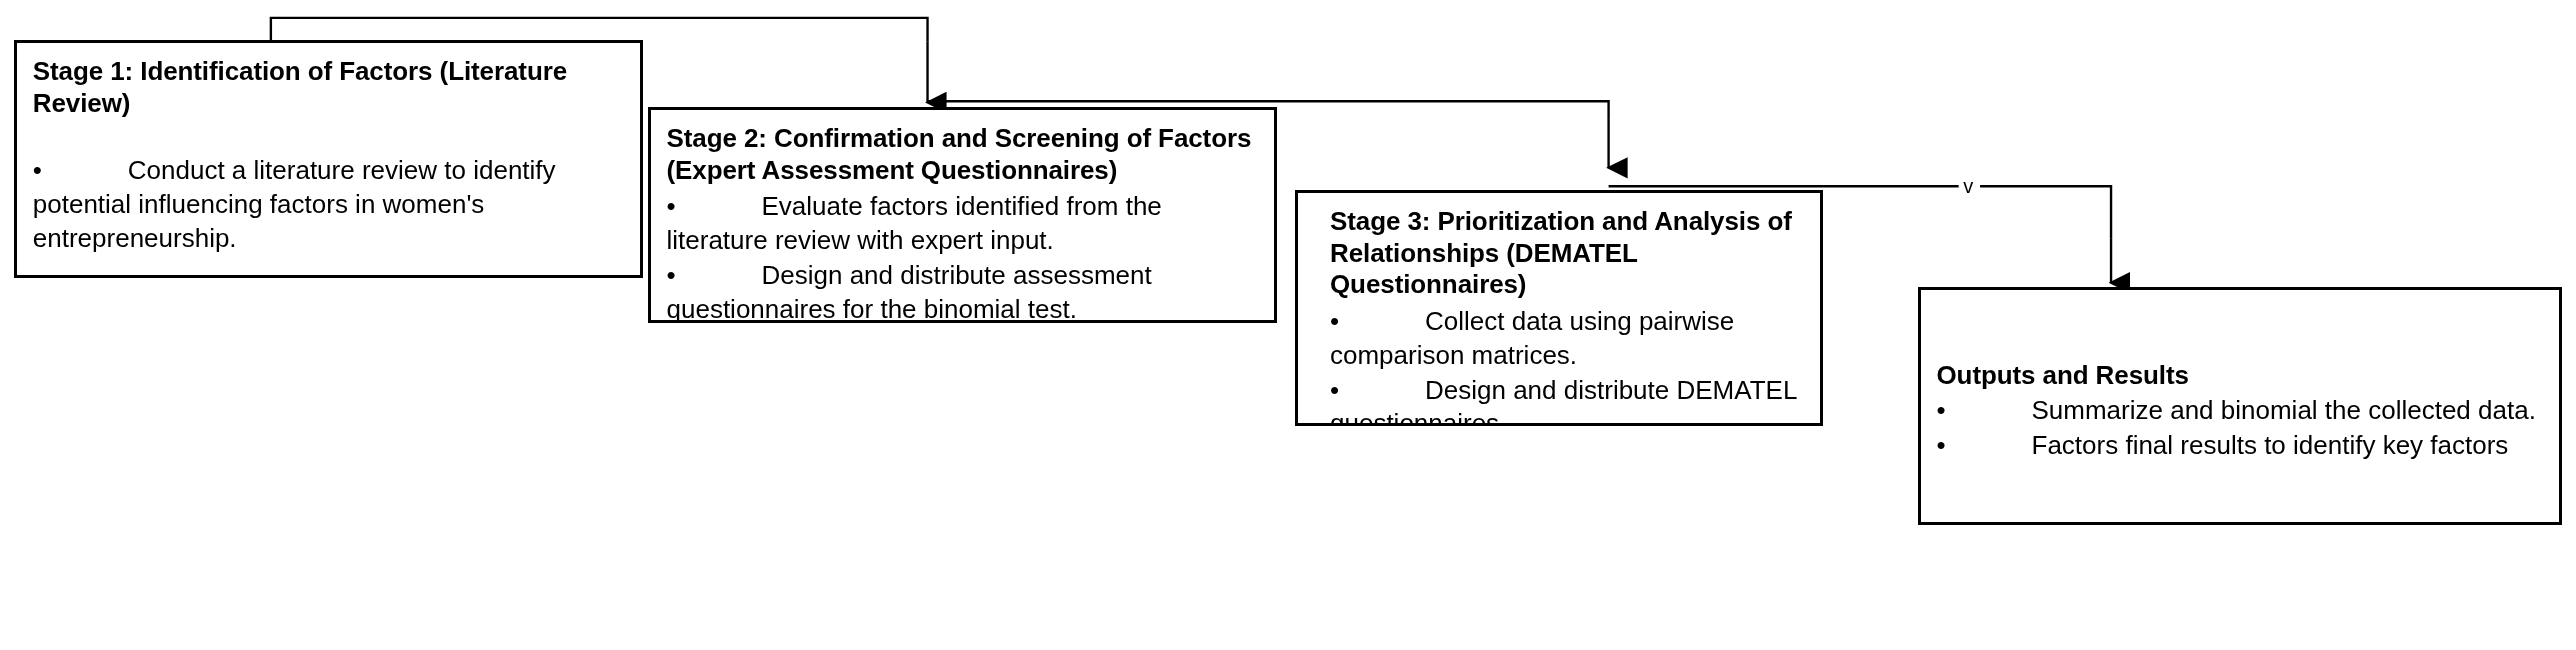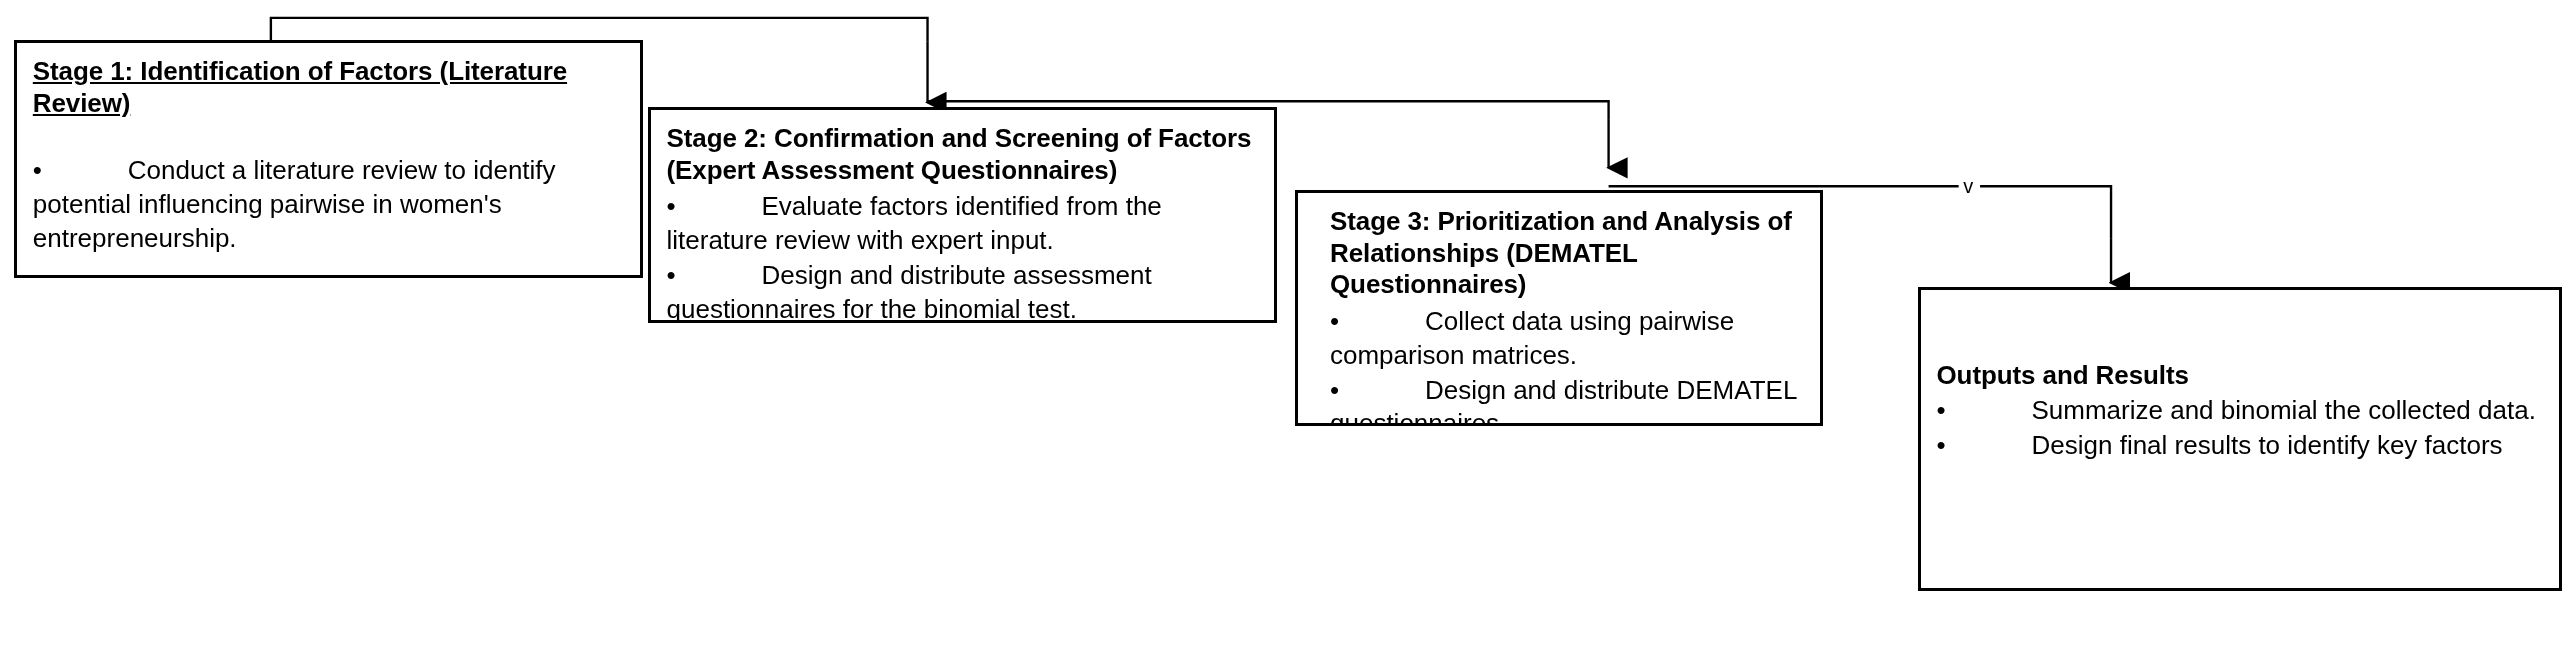--- a/index.html
+++ b/index.html
@@ -25,31 +25,31 @@
     position:absolute;
     box-sizing:border-box;
     background:#ffffff;
     border:3px solid #000000;
     padding:13px 15.5px 10.7px 15.5px;
     overflow:hidden;
   }
   .stage-box.s1{ left:14.3px;  top:40px;  width:629px; height:238px; }
   .stage-box.s2{ left:648px;top:107px; width:629px; height:216px; }
   .stage-box.s3{ left:1295px;top:190px; width:528px; height:236px;padding-left:32px; }
-  .stage-box.s4{ left:1918px;top:287px; width:644px; height:304px; padding-top:70px; }
+  .stage-box.s4{ left:1918px;top:287px; width:644px; height:238px; padding-top:70px; }
 
   .stage-title{
     font-weight:bold;
     font-size:26px;
     line-height:1.22;
     letter-spacing:-0.1px;
     margin:0 0 3.6px 0;
     white-space:pre-line;
   }
-  .stage-box.s1 .stage-title{ margin-bottom:35px;text-decoration:underline; }
+  .stage-box.s1 .stage-title{ margin-bottom:35px; }
   .stage-box.s4 .stage-title{ margin-bottom:2.4px; }
 
   .bullet-list{
     list-style:none;
     margin:0;
     padding:0;
   }
   .bullet-item{
     font-size:26px;
     line-height:1.30;
@@ -103,21 +103,21 @@
       <path d="M 3546,400 L 3546,475" fill="none" stroke="#000000" stroke-width="4" marker-end="url(#arrowhead)"></path>
     </g>
   </svg>
 
   <span class="conn-label" style="left:1962px; top:176px;">v</span>
 
   <div class="stage-box s1">
     <div class="stage-title">Stage 1: Identification of Factors (Literature Review)</div>
     <ul class="bullet-list">
       <li class="bullet-item">
-        <span class="bullet-dot">•</span><span class="bullet-text">Conduct a literature review to identify potential influencing pairwise in women's entrepreneurship.</span>
+        <span class="bullet-dot">•</span><span class="bullet-text">Conduct a literature review to identify potential influencing factors in women's entrepreneurship.</span>
       </li>
     </ul>
   </div>
 
   <div class="stage-box s2">
     <div class="stage-title">Stage 2: Confirmation and Screening of Factors (Expert Assessment Questionnaires)</div>
     <ul class="bullet-list">
       <li class="bullet-item">
         <span class="bullet-dot">•</span><span class="bullet-text">Evaluate factors identified from the literature review with expert input.</span>
       </li>
@@ -142,19 +142,19 @@
     </ul>
   </div>
 
   <div class="stage-box s4">
     <div class="stage-title">Outputs and Results</div>
     <ul class="bullet-list">
       <li class="bullet-item">
         <span class="bullet-dot">•</span><span class="bullet-text">Summarize and binomial the collected data.</span>
       </li>
       <li class="bullet-item">
-        <span class="bullet-dot">•</span><span class="bullet-text">Design final results to identify key factors</span>
+        <span class="bullet-dot">•</span><span class="bullet-text">Factors final results to identify key factors</span>
       </li>
     </ul>
   </div>
 
 </div>
 
 
 </body></html>

